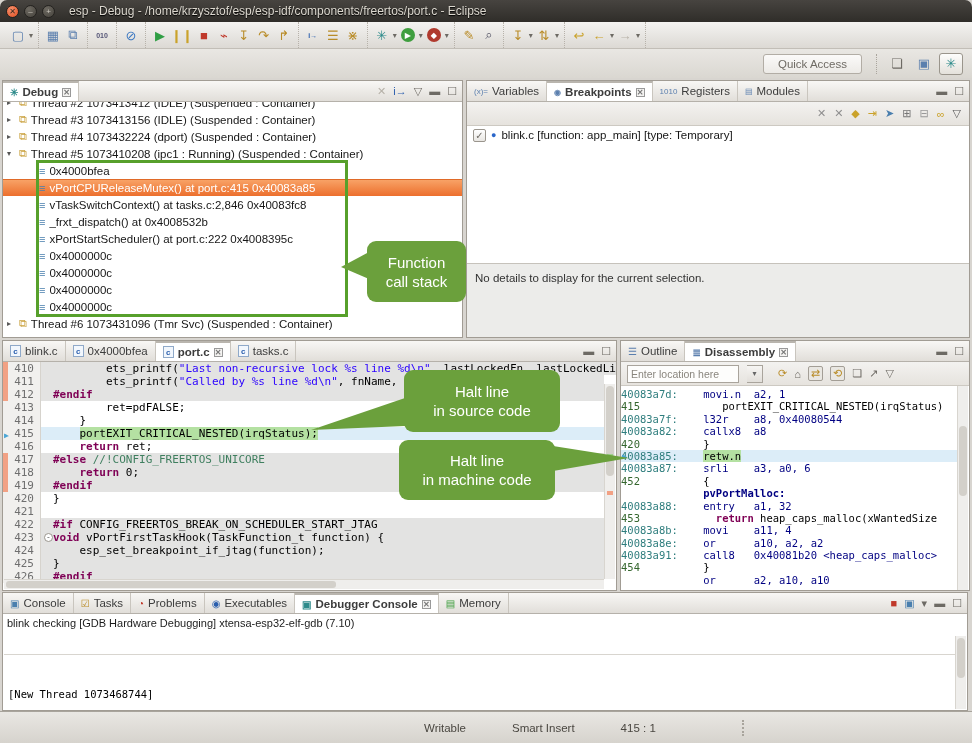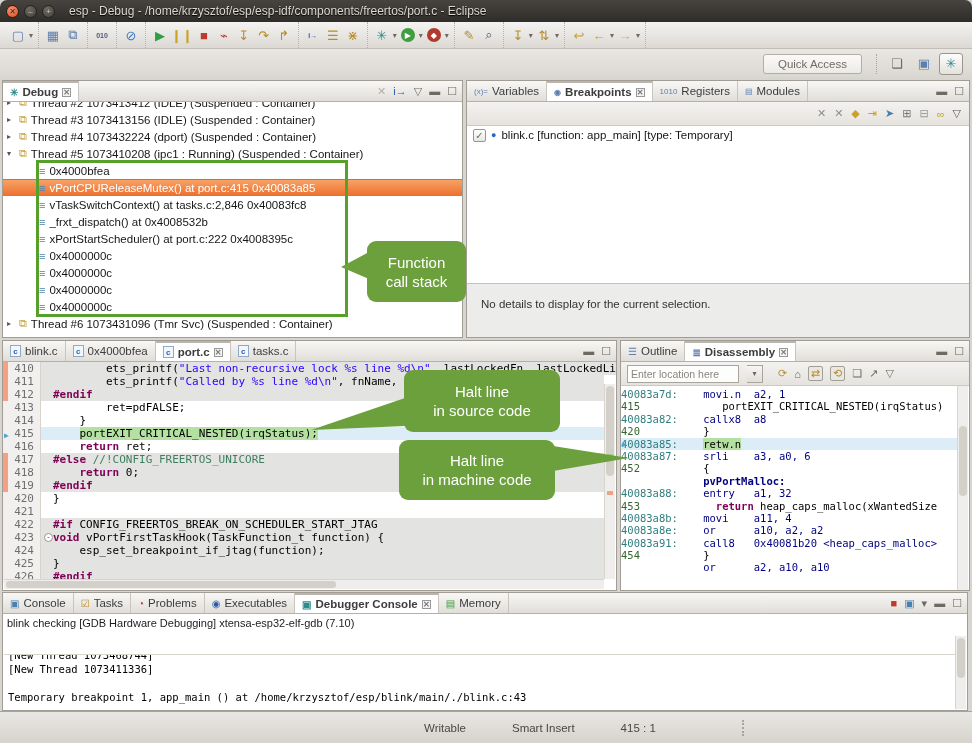--- a/index.html
+++ b/index.html
@@ -64,22 +64,22 @@
     border:3px solid #57a02b; pointer-events:none; }
 
   
   .bptoolbar { height:24px; background:linear-gradient(#f3f2f0,#e6e3de); border-bottom:1px solid #cdc9c2;
     display:flex; align-items:center; justify-content:flex-end; gap:8px; padding-right:8px; }
   .bpicon { font-size:11px; }
   .bprow { height:18px; display:flex; align-items:center; gap:5px; padding-left:6px; font-size:11.5px; color:#161616; }
   .checkbox { width:13px; height:13px; border:1px solid #9a958d; border-radius:2px;
     background:linear-gradient(#fff,#e8e6e2); font-size:10px; color:#6f6b64; display:inline-flex;
     align-items:center; justify-content:center; }
-  .bpdetails { position:absolute; left:0; right:0; bottom:0; height:54px; background:#ececea;
-    border-top:1px solid #c6c2bb; font-size:11.5px; color:#333; padding:14px; }
+  .bpdetails { position:absolute; left:0; right:0; bottom:0; height:74px; background:#ececea;
+    border-top:1px solid #c6c2bb; font-size:11.5px; color:#333; padding:8px; }
 
   
   .eline { height:13px; display:flex; white-space:pre; position:relative;
     font:11px "DejaVu Sans Mono", monospace; line-height:13px; }
   .cbar { position:absolute; left:0; top:0; width:5px; height:13px; background:#f2a184; }
   .lnum { width:38px; flex:none; text-align:right; padding-right:6px; color:#6f6f6f;
     background:#f1f0ee; border-right:1px solid #d6d3cd; }
   .code { flex:1; padding-left:12px; }
   .code.bg-g { background:#e3e3e2; }
   .code.bg-cur { background:#dcedf8; }
@@ -107,21 +107,21 @@
   .dicon.grey { color:#6d6a64; }
   .dicon.boxed { border:1px solid #a39e96; background:#e9e7e2; border-radius:2px; padding:0 2px; }
   .arow { height:12.4px; font:10.5px "DejaVu Sans Mono", monospace; line-height:12.4px; white-space:pre;
     position:relative; padding-left:0; }
   .arow.cur { background:#dcedf8; }
   .arow .iparrow { top:1px; }
 
   
   .conhdr { font-size:11px; color:#1c1c1c; padding:3px 4px 2px 4px; }
   .conbox { position:absolute; left:1px; right:12px; top:40px; bottom:1px; border-top:1px solid #d8d5cf; overflow:hidden; }
-  .cline { font:10.5px "DejaVu Sans Mono", monospace; line-height:14px; white-space:pre; color:#000; padding-left:4px; }
+  .cline { font:10.5px "DejaVu Sans Mono", monospace; line-height:14px; white-space:pre; color:#000; padding-left:4px;margin-top:39px; }
   .conscroll { position:absolute; right:1px; top:22px; bottom:1px; width:11px; background:#efeeec; border-left:1px solid #d8d5cf; }
   .conscroll .thumb { position:absolute; left:1px; right:1px; top:2px; height:40px; background:#d3d0ca; border-radius:4px; }
 
   
   .statusbar { position:absolute; left:0; top:711px; width:972px; height:32px;
     background:linear-gradient(#e9e7e3,#d6d3cd); border-top:1px solid #a8a49c;
     display:flex; align-items:center; font-size:11.5px; color:#4a4741; }
   .stitem { margin-left:46px; }
   .stitem.first { margin-left:424px; }
   .sdots { margin-left:86px; height:16px; border-left:2px dotted #a8a49c; }
@@ -426,20 +426,21 @@
         <span class="dicon boxed">⟲</span>
         <span class="dicon grey">❏</span>
         <span class="dicon grey">↗</span>
         <span class="dicon grey">▽</span>
       </span>
   </div>
   <div style="position:relative;flex:1;overflow:hidden;">
     <div id="disasm-rows" style="position:absolute;left:0;top:2px;right:11px;">
         <div class="arow"><span class="s-a">40083a7d:</span><span class="s-m">    movi.n  a2, 1</span></div>
         <div class="arow"><span class="s-l">415</span><span class="s-p">             portEXIT_CRITICAL_NESTED(irqStatus)</span></div>
+        <div class="arow"><span class="s-a">40083a7f:</span><span class="s-m">    l32r    a8, 0x40080544</span></div>
         <div class="arow"><span class="s-a">40083a82:</span><span class="s-m">    callx8  a8</span></div>
         <div class="arow"><span class="s-l">420</span><span class="s-p">          }</span></div>
         <div class="arow cur"><span class="iparrow">▶</span><span class="s-a">40083a85:</span><span class="s-m">    </span><span class="s-hl">retw.n</span></div>
         <div class="arow"><span class="s-a">40083a87:</span><span class="s-m">    srli    a3, a0, 6</span></div>
         <div class="arow"><span class="s-l">452</span><span class="s-p">          {</span></div>
         <div class="arow"><span class="s-p">             </span><span class="s-b">pvPortMalloc:</span></div>
         <div class="arow"><span class="s-a">40083a88:</span><span class="s-m">    entry   a1, 32</span></div>
         <div class="arow"><span class="s-l">453</span><span class="s-p">            </span><span class="s-k">return</span><span class="s-p"> heap_caps_malloc(xWantedSize</span></div>
         <div class="arow"><span class="s-a">40083a8b:</span><span class="s-m">    movi    a11, 4</span></div>
         <div class="arow"><span class="s-a">40083a8e:</span><span class="s-m">    or      a10, a2, a2</span></div>

